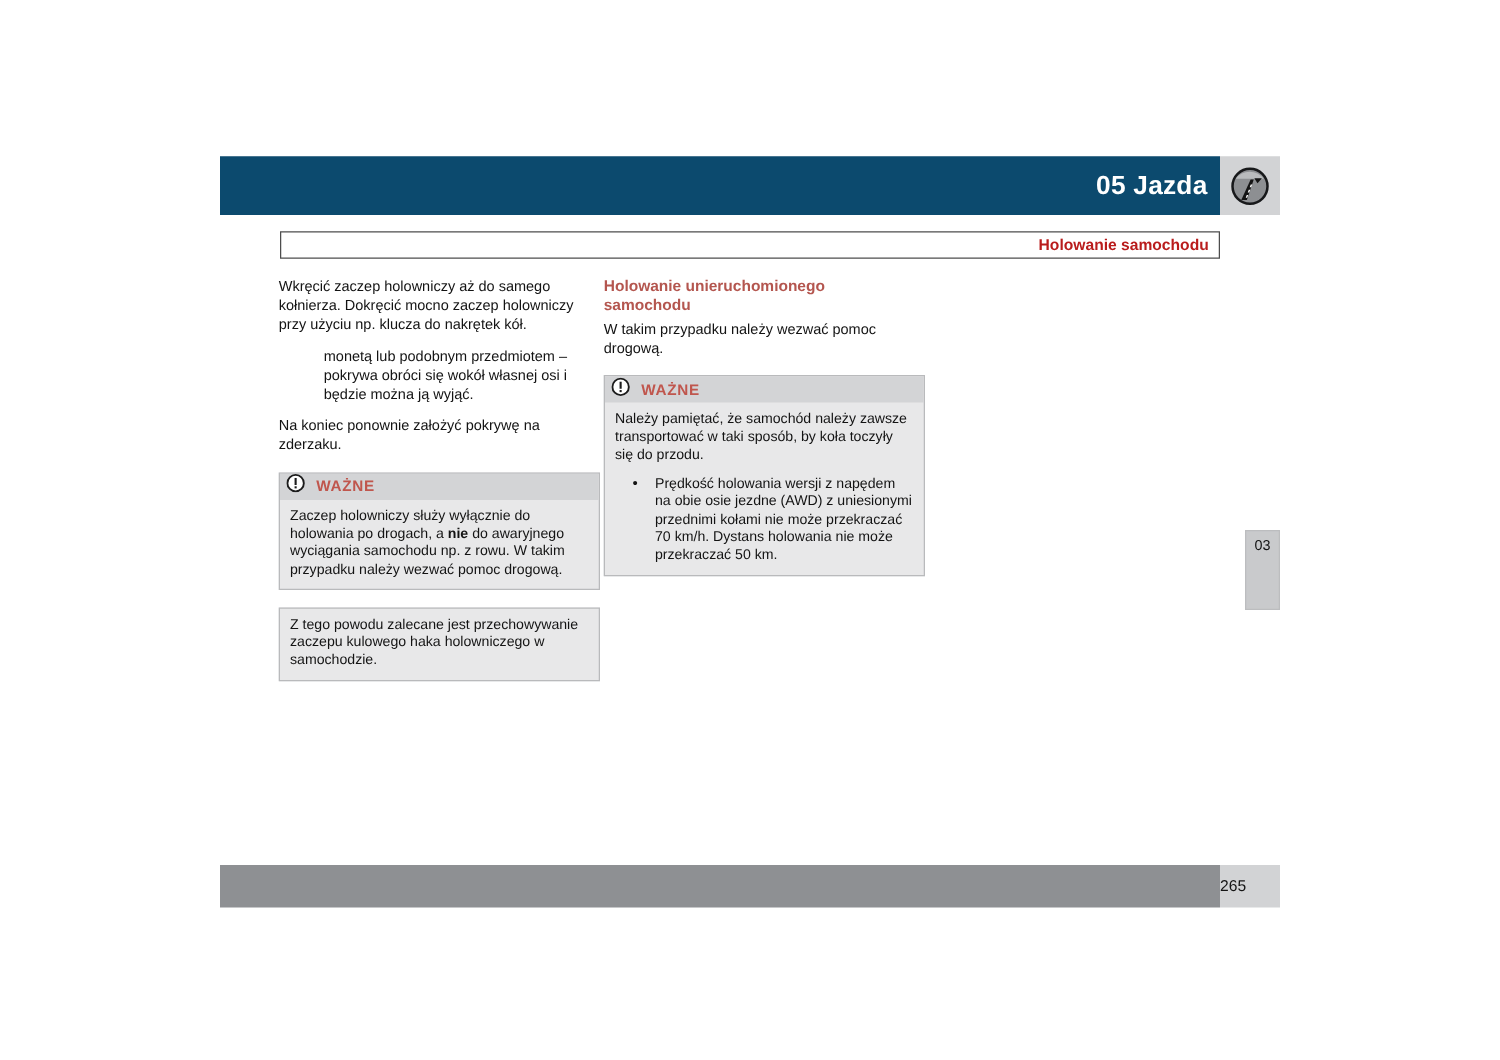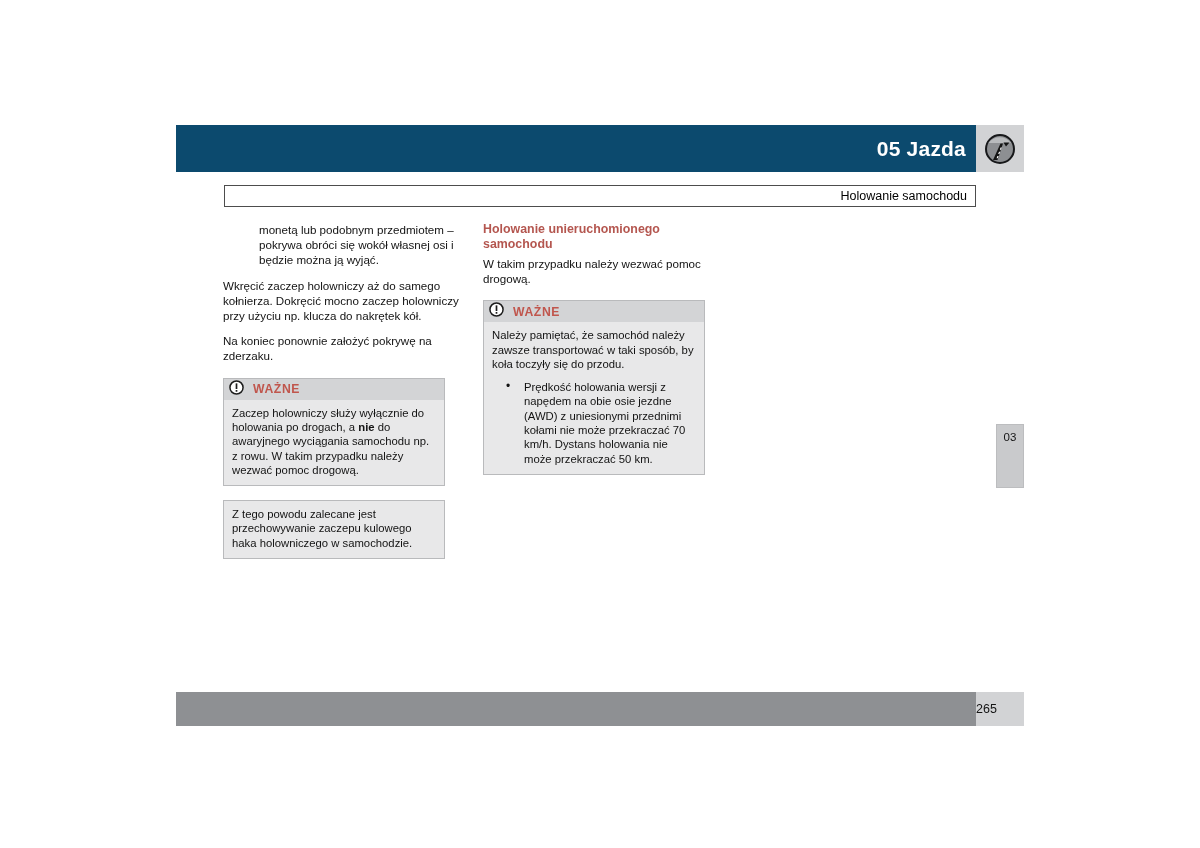--- a/index.html
+++ b/index.html
@@ -68,22 +68,22 @@
     border: 1px solid #4d4d4d;
     background: #ffffff;
     box-sizing: border-box;
   }
   #section-title-text {
     position: absolute;
     right: 8px;
     top: 50%;
     transform: translateY(-50%);
     font-size: 12.5px;
-    font-weight: normal;
-    color: #000000;
+    font-weight: bold;
+    color: #b91c1c;
     white-space: nowrap;
   }
 
   
   .column {
     position: absolute;
     top: 222px;
     width: 236px;
   }
   #col-left  { left: 223px; }
@@ -106,21 +106,21 @@
     font-weight: bold;
     color: #b4564f;
   }
 
   
   .callout {
     margin-top: 14px;
     border: 1px solid #b9babc;
     background: #e8e8e9;
     box-sizing: border-box;
-    width: 222px;
+    width: 257px;
   }
   .callout-head {
     height: 21px;
     background: #d3d4d6;
     display: flex;
     align-items: center;
     padding-left: 5px;
     box-sizing: border-box;
   }
   .callout-head .label {
@@ -233,22 +233,22 @@
       </svg>
     </span>
   </div>
 
   <div id="section-title-box">
     <span id="section-title-text">Holowanie samochodu</span>
   </div>
 
   <div class="column" id="col-left">
 
+    <p class="body">Wkręcić zaczep holowniczy aż do samego kołnierza. Dokręcić mocno zaczep holowniczy przy użyciu np. klucza do nakrętek kół.</p>
     <p class="body indent">monetą lub podobnym przedmiotem – pokrywa obróci się wokół własnej osi i będzie można ją wyjąć.</p>
-    <p class="body">Wkręcić zaczep holowniczy aż do samego kołnierza. Dokręcić mocno zaczep holowniczy przy użyciu np. klucza do nakrętek kół.</p>
     <p class="body">Na koniec ponownie założyć pokrywę na zderzaku.</p>
 
     <div class="callout">
       <div class="callout-head warning">
         <span class="icon-circle">
           <svg width="15" height="15" viewBox="0 0 16 16" aria-hidden="true">
             <circle cx="8" cy="8" r="7" fill="#ffffff" stroke="#1c1c1c" stroke-width="1.6"></circle>
             <rect x="7.1" y="3.6" width="1.8" height="6" fill="#1c1c1c"></rect>
             <rect x="7.1" y="10.7" width="1.8" height="1.8" fill="#1c1c1c"></rect>
           </svg>

